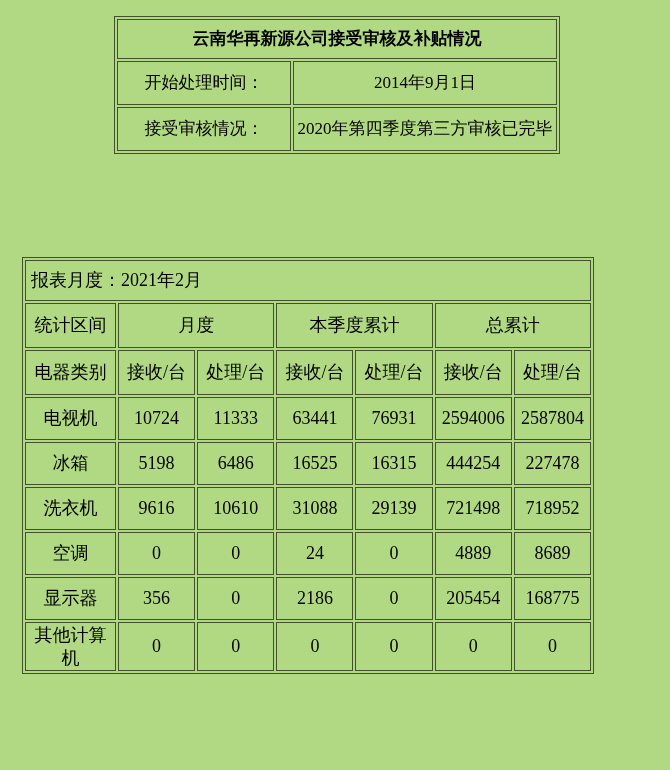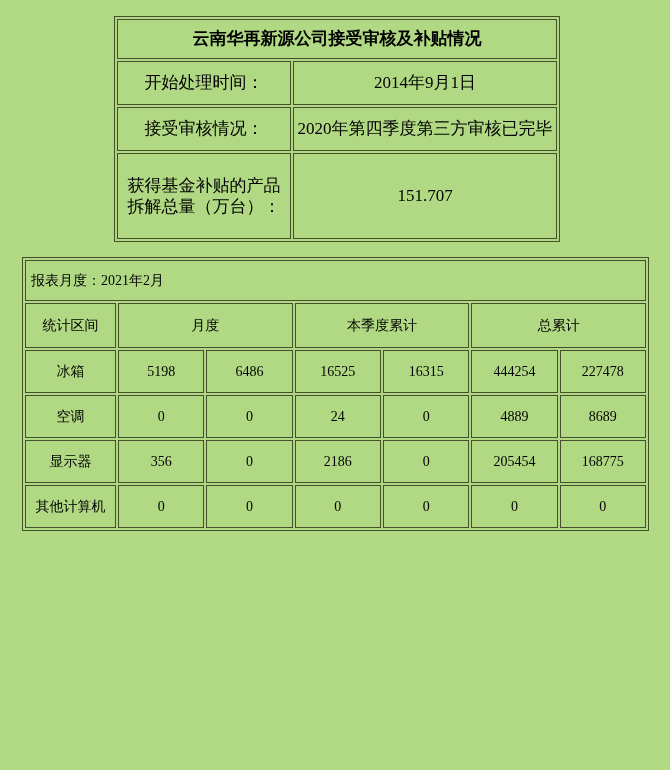--- a/index.html
+++ b/index.html
@@ -35,22 +35,22 @@
   }
   .t1 .title-cell { font-weight: bold; height: 36px; }
   .t1 tr.r td     { height: 40px; margin-top: 48px; }
   .t1 tr.r3 td    { height: 82px; }
   .nowrap { white-space: nowrap; }
   
   .t2 {
     position: absolute;
     left: 22px;
     top: 257px;
-    width: 627px;
-    font-size: 14px;
+    width: 572px;
+    font-size: 18px;
   }
   .t2 td { height: 39px; }
   .t2 .month-cell {
     text-align: left;
     padding-left: 5px;
     height: 37px;
   }
   .t2 .hdr td { height: 41px; margin-top: 36px; }
 </style>
 </head>
@@ -66,24 +66,20 @@
       <td colspan="2" class="title-cell">云南华再新源公司接受审核及补贴情况</td>
     </tr>
     <tr class="r">
       <td>开始处理时间：</td>
       <td class="nowrap">2014年9月1日</td>
     </tr>
     <tr class="r">
       <td>接受审核情况：</td>
       <td class="nowrap">2020年第四季度第三方审核已完毕</td>
     </tr>
-    <tr class="r3">
-      <td>获得基金补贴的产品拆解总量（万台）：</td>
-      <td class="nowrap">151.707</td>
-    </tr>
   </tbody>
 </table>
 
 <table class="t2">
   <colgroup>
     <col style="width:91px">
     <col>
       <col>
       <col>
       <col>
@@ -93,30 +89,57 @@
   <tbody>
     <tr>
       <td colspan="7" class="month-cell">报表月度：2021年2月</td>
     </tr>
     <tr class="hdr">
       <td>统计区间</td>
       <td colspan="2">月度</td>
       <td colspan="2">本季度累计</td>
       <td colspan="2">总累计</td>
     </tr>
+    <tr class="hdr">
+      <td>电器类别</td>
+      <td>接收/台</td>
+      <td>处理/台</td>
+      <td>接收/台</td>
+      <td>处理/台</td>
+      <td>接收/台</td>
+      <td>处理/台</td>
+    </tr>
   </tbody>
   <tbody id="report-rows">
+      <tr>
+        <td>电视机</td>
+        <td>10724</td>
+        <td>11333</td>
+        <td>63441</td>
+        <td>76931</td>
+        <td>2594006</td>
+        <td>2587804</td>
+      </tr>
       <tr>
         <td>冰箱</td>
         <td>5198</td>
         <td>6486</td>
         <td>16525</td>
         <td>16315</td>
         <td>444254</td>
         <td>227478</td>
+      </tr>
+      <tr>
+        <td>洗衣机</td>
+        <td>9616</td>
+        <td>10610</td>
+        <td>31088</td>
+        <td>29139</td>
+        <td>721498</td>
+        <td>718952</td>
       </tr>
       <tr>
         <td>空调</td>
         <td>0</td>
         <td>0</td>
         <td>24</td>
         <td>0</td>
         <td>4889</td>
         <td>8689</td>
       </tr>

